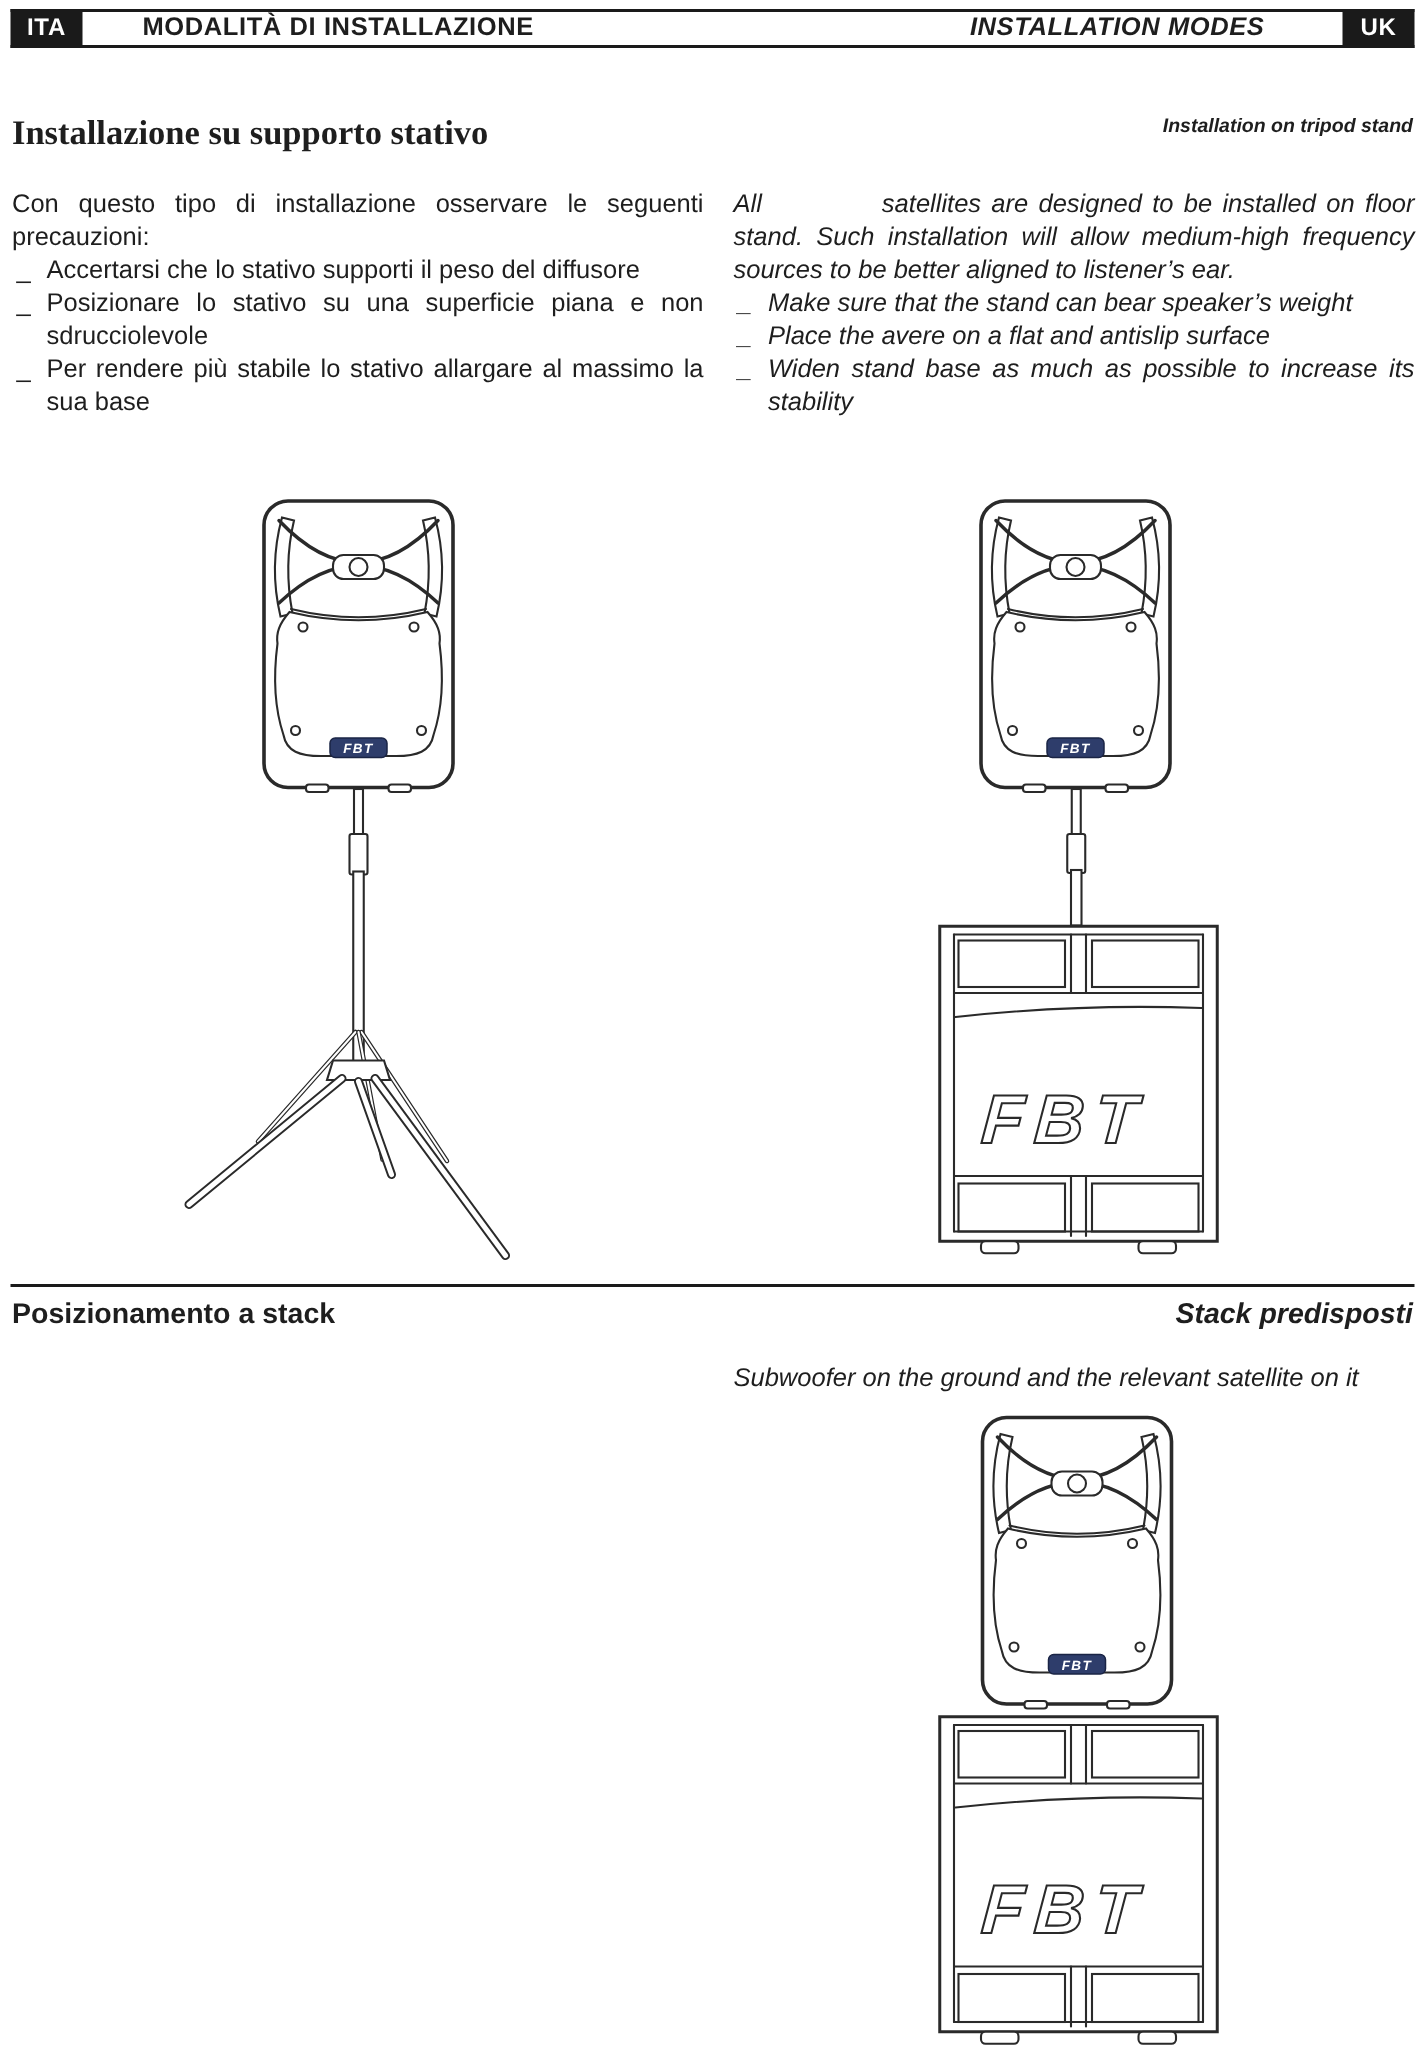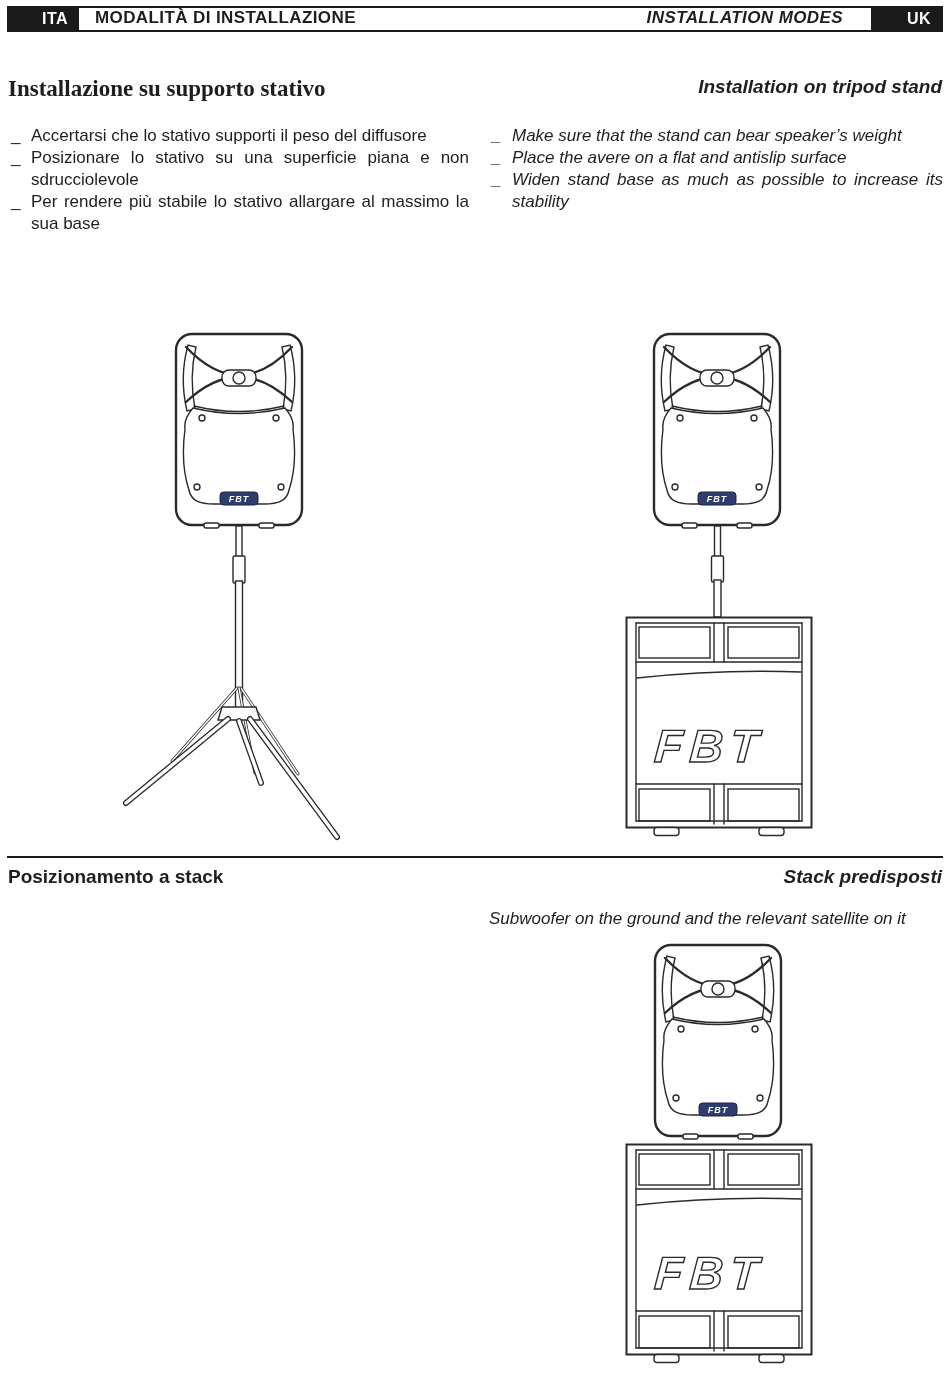--- a/index.html
+++ b/index.html
@@ -8,29 +8,28 @@
     font-family:"Liberation Sans",sans-serif;color:#1e1e1e;margin:0 auto;overflow:hidden;
   }
   
   .rule{position:absolute;background:#1a1a1a;}
   .rule-top{left:7px;right:7px;top:6px;height:2px;}
   .rule-head-bottom{left:7px;right:7px;top:30px;height:2px;}
   .badge{
     position:absolute;top:6px;height:26px;width:48px;background:#1a1a1a;color:#fff;
     font-weight:bold;font-size:16px;display:flex;align-items:center;justify-content:center;
     letter-spacing:.5px;
-    padding-left:24px;
   }
   .badge-ita{left:7px;}
   .badge-uk{right:7px;}
   .head-title-it{position:absolute;left:95px;top:8px;font-size:17px;font-weight:bold;letter-spacing:.4px;}
   .head-title-en{position:absolute;right:107px;top:8px;font-size:17px;font-weight:bold;font-style:italic;letter-spacing:.4px;}
   
   .sec1-h-it{position:absolute;left:8px;top:76px;font-size:23px;font-weight:bold;font-family:Liberation Serif, serif;}
-  .sec1-h-en{position:absolute;right:8px;top:76px;font-size:19px;font-weight:bold;font-style:italic;}
+  .sec1-h-en{position:absolute;right:8px;top:76px;font-size:13px;font-weight:bold;font-style:italic;}
   .sec2-h-it{position:absolute;left:8px;top:866px;font-size:19px;font-weight:bold;}
   .sec2-h-en{position:absolute;right:8px;top:866px;font-size:19px;font-weight:bold;font-style:italic;}
   .rule-sec2{left:7px;right:7px;top:856px;height:2px;}
   
   .col{position:absolute;font-size:17px;line-height:22px;}
   .col p{margin:0;text-align:justify;}
   .col-it1{left:8px;top:125px;width:461px;}
   .col-en1{left:489px;top:125px;width:454px;font-style:italic;}
   .col-it2{left:8px;top:908px;width:461px;}
   .col-en2{left:489px;top:908px;width:454px;font-style:italic;text-align:left;}
@@ -66,37 +65,39 @@
   <div class="rule rule-head-bottom"></div>
   <div class="badge badge-ita">ITA</div>
   <div class="badge badge-uk">UK</div>
   <div class="head-title-it">MODALITÀ DI INSTALLAZIONE</div>
   <div class="head-title-en">INSTALLATION MODES</div>
 
   <div class="sec1-h-it">Installazione su supporto stativo</div>
   <div class="sec1-h-en">Installation on tripod stand</div>
 
   <div class="col col-it1">
+    <p>Con questo tipo di installazione osservare le seguenti precauzioni:</p>
     <ul class="precautions">
       <li>
           <span class="marker">_</span>
           <span class="b-text">Accertarsi che lo stativo supporti il peso del diffusore</span>
         </li>
       <li>
           <span class="marker">_</span>
           <span class="b-text">Posizionare lo stativo su una superficie piana e non sdrucciolevole</span>
         </li>
       <li>
           <span class="marker">_</span>
           <span class="b-text">Per rendere più stabile lo stativo allargare al massimo la sua base</span>
         </li>
     </ul>
   </div>
 
   <div class="col col-en1">
+    <p><span>All</span><span class="gap-en"></span><span>satellites are designed to be installed on floor stand. Such installation will allow medium-high frequency sources to be better aligned to listener’s ear.</span></p>
     <ul class="precautions">
       <li>
           <span class="marker">_</span>
           <span class="b-text">Make sure that the stand can bear speaker’s weight</span>
         </li>
       <li>
           <span class="marker">_</span>
           <span class="b-text">Place the avere on a flat and antislip surface</span>
         </li>
       <li>

